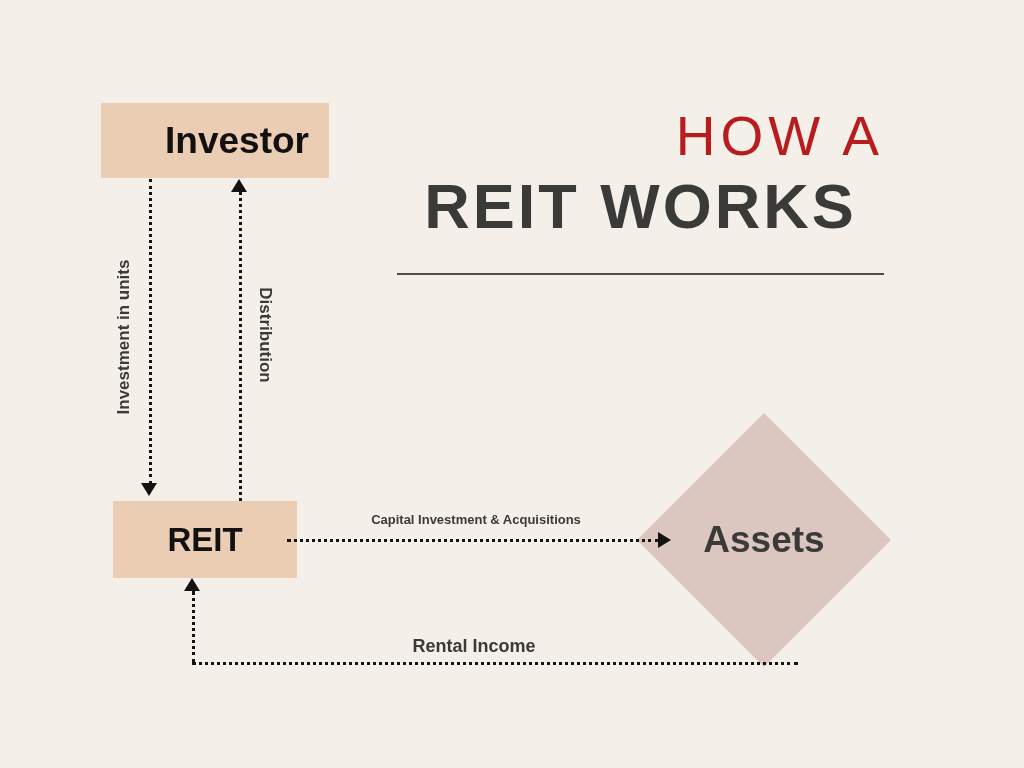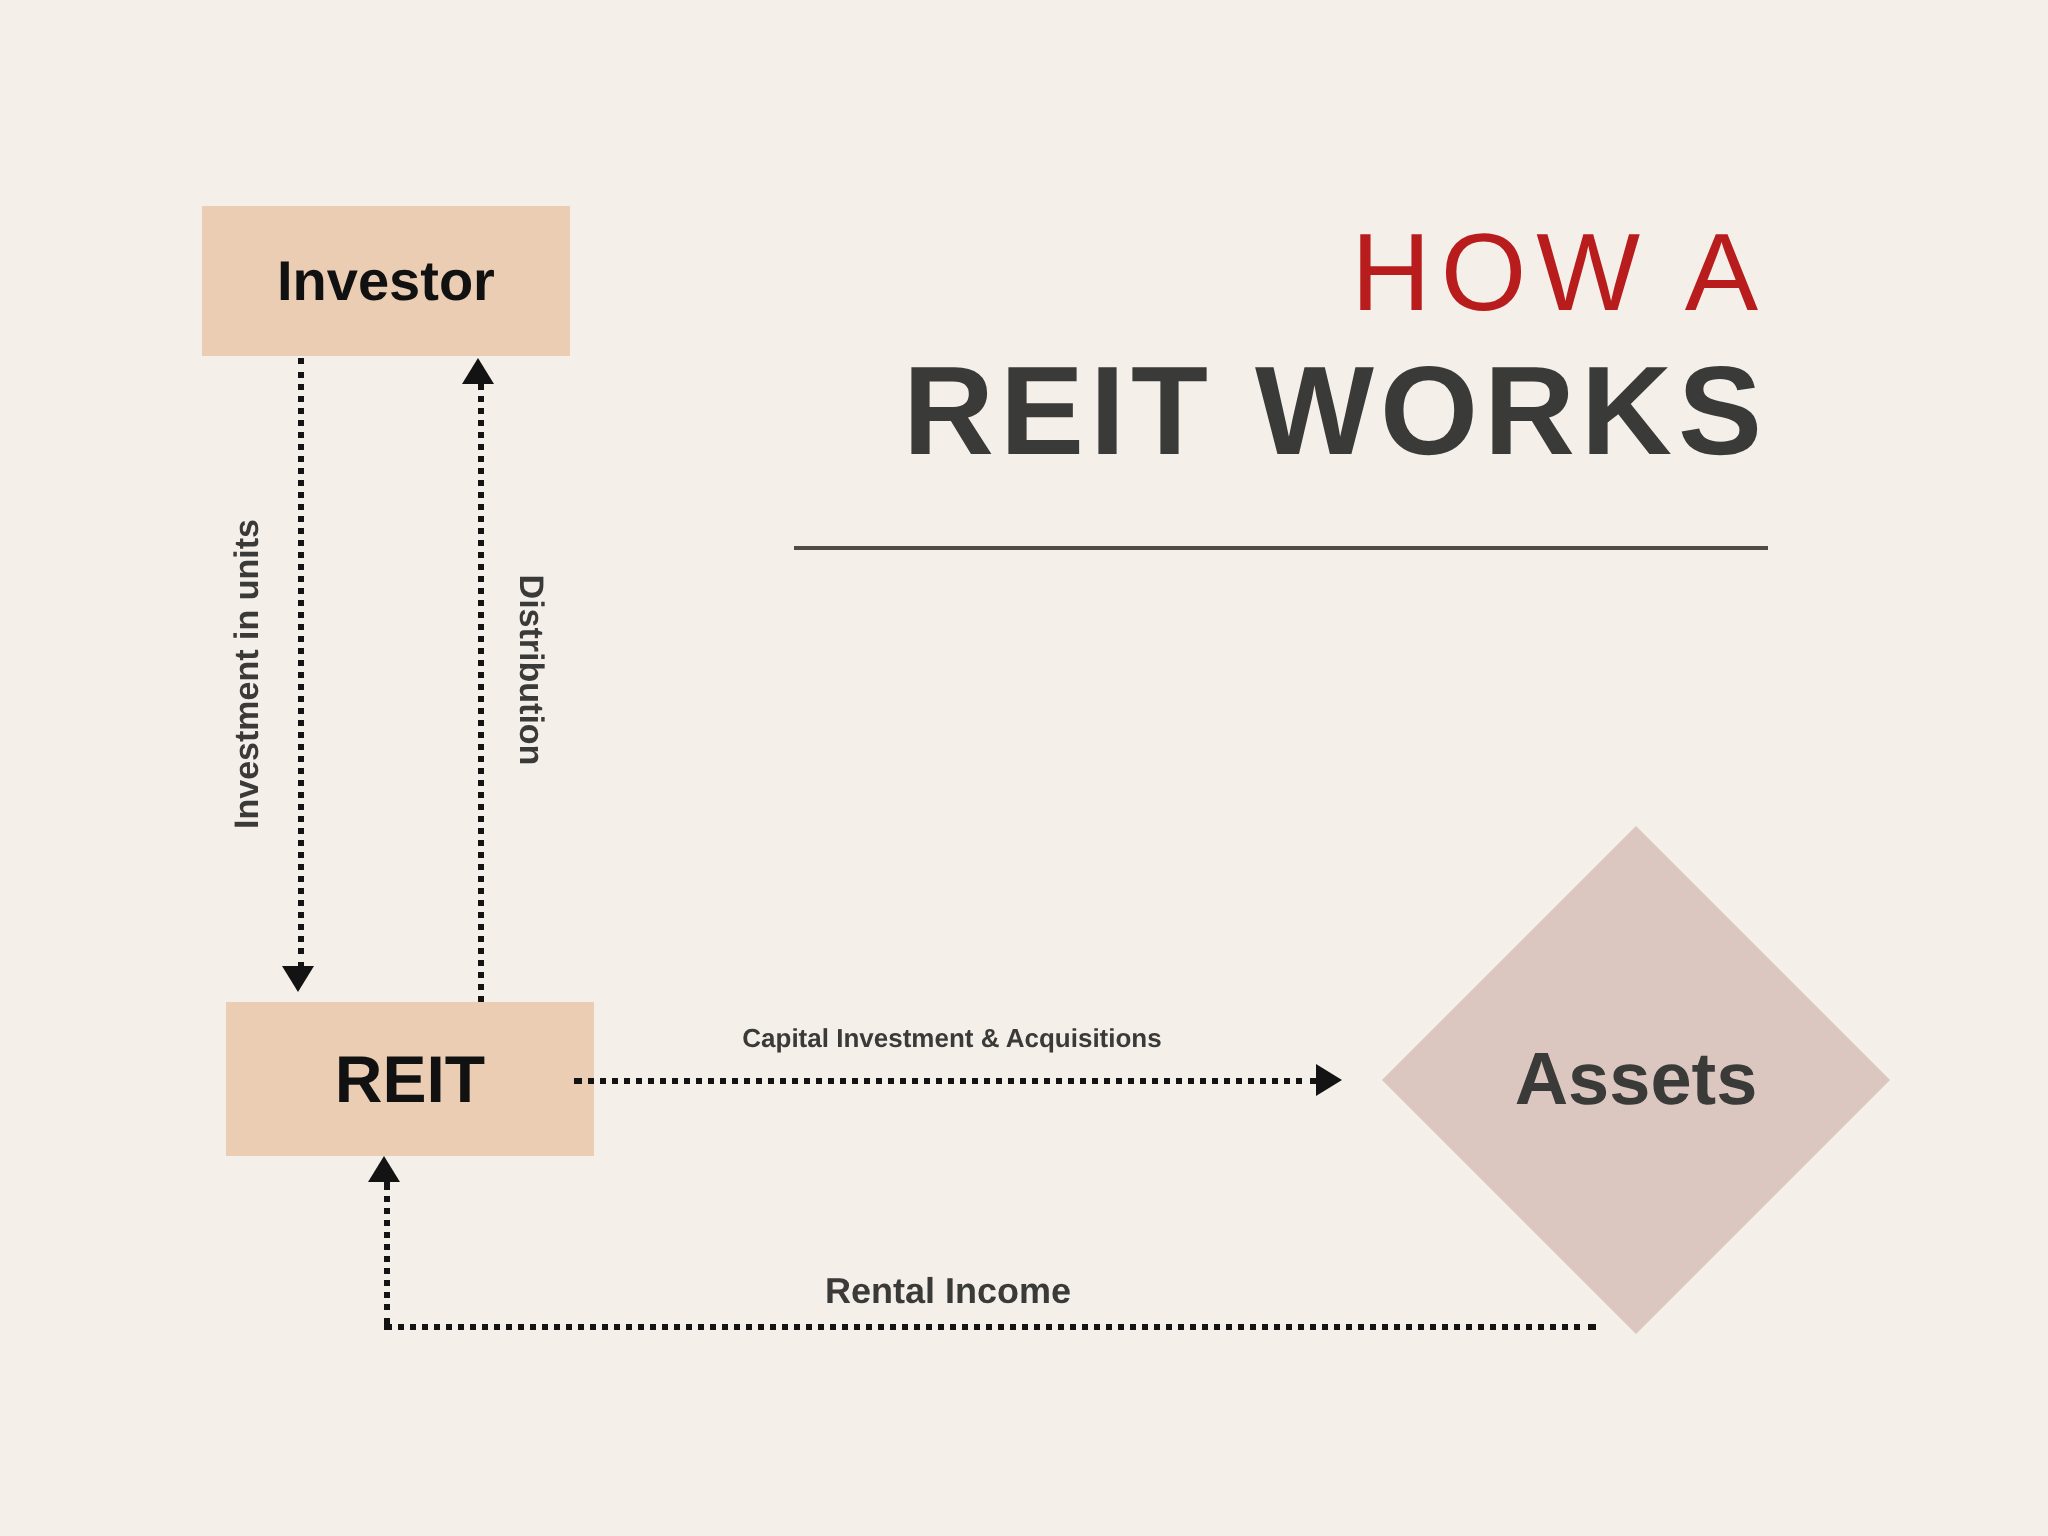--- a/index.html
+++ b/index.html
@@ -38,20 +38,21 @@
     white-space: nowrap;
   }
   .title-line-2 {
     font-size: 63px;
     font-weight: 700;
     letter-spacing: 3px;
     color: #3a3a38;
     line-height: 1.15;
     white-space: nowrap;
     margin-top: 4px;
+    text-align: center;
   }
   .title-rule {
     position: absolute;
     left: 397px;
     top: 273px;
     width: 487px;
     height: 2px;
     background: #514b46;
   }
 
@@ -63,33 +64,34 @@
     align-items: center;
     justify-content: center;
     color: #111111;
     font-weight: 700;
   }
   #node-investor {
     left: 101px;
     top: 103px;
     width: 184px;
     height: 75px;
-    font-size: 28px;
+    font-size: 37px;
+    padding-left: 44px;
   }
   #node-reit {
     left: 113px;
     top: 501px;
     width: 184px;
     height: 77px;
     font-size: 33px;
   }
 
   .node-diamond-wrap {
     position: absolute;
-    left: 691px;
+    left: 637px;
     top: 413px;
     width: 254px;
     height: 254px;
   }
   .node-diamond-shape {
     position: absolute;
     left: 0;
     top: 0;
     width: 100%;
     height: 100%;

